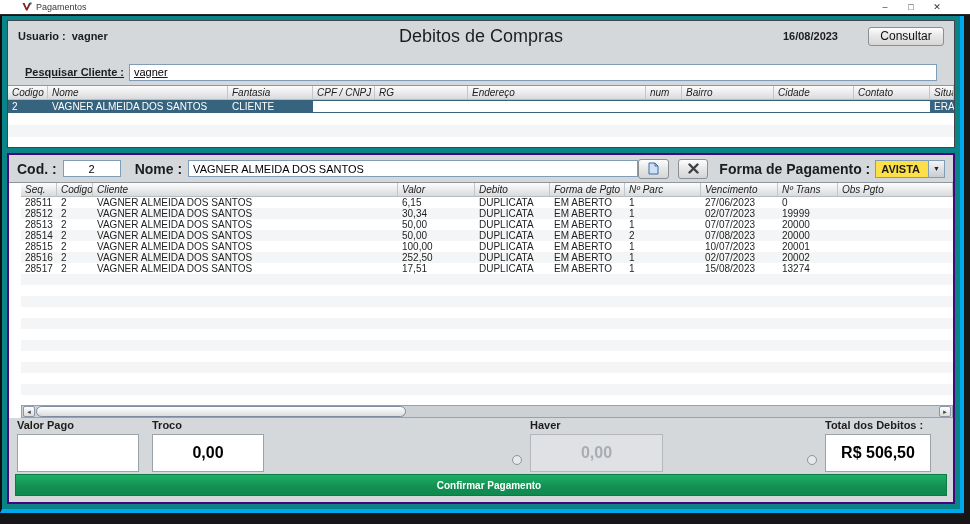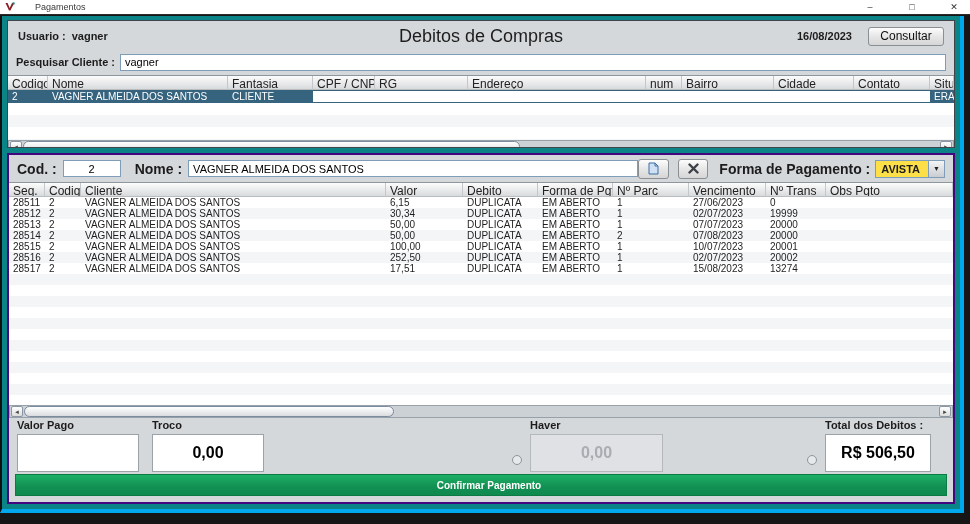--- a/index.html
+++ b/index.html
@@ -6,21 +6,21 @@
   html,body { width: 970px; height: 524px; overflow: hidden; }
   body {
     background: #161616;
     font-family: "Liberation Sans", "DejaVu Sans", sans-serif;
     position: relative;
     color: #1c1c1c;
   }
   
   .titlebar {
     height: 15px; background: #ffffff; display: flex; align-items: center;
-    padding: 0 5px; gap: 20px; border-bottom: 1px solid #2a2a2a;
+    padding: 0 22px; gap: 4px; border-bottom: 1px solid #2a2a2a;
   }
   .titlebar .apptitle { font-size: 9px; color: #3a3a3a; }
   .titlebar .spacer { flex: 1; }
   .wc { width: 22px; text-align: center; font-size: 9px; color: #333; cursor: default; }
   
   .win {
     position: absolute; top: 16px; left: 0; width: 964px; height: 497px;
     background: #0a8486;
     border-left: 2px solid #101010;
     border-right: 4px solid #00a9ee;
@@ -33,43 +33,43 @@
     height: 128px; background: #d5d8db; border: 1px solid #3f454b;
     padding-top: 3px; overflow: hidden; flex: none;
   }
   .row1 { position: relative; height: 24px; display: flex; align-items: center; padding: 0 10px; }
   .user-label, .user-value { font-weight: bold; font-size: 11px; }
   .user-value { margin-left: 6px; }
   .page-title {
     position: absolute; left: 0; right: 0; text-align: center;
     font-size: 18px; color: #1d1d1d; pointer-events: none;
   }
-  .hdr-right { margin-left: auto; display: flex; align-items: center; gap: 16px; z-index: 1; }
+  .hdr-right { margin-left: auto; display: flex; align-items: center; gap: 30px; z-index: 1; }
   .date { font-size: 11px; font-weight: bold; }
   .btn {
     background: linear-gradient(#fdfdfd,#e8e8e8 45%,#d6d6d6);
     border: 1px solid #8a8f94; border-radius: 3px;
     font-size: 12px; color: #111; text-align: center;
   }
   .consultar { width: 76px; height: 19px; line-height: 17px; }
-  .row2 { height: 20px; display: flex; align-items: center; padding: 0 8px; margin-top: 4px; }
+  .row2 { height: 20px; display: flex; align-items: center; padding: 0 17px; margin-top: 14px; text-decoration: underline; }
   .row2 .lbl { font-weight: bold; font-size: 11px; width: 104px; flex: none; }
   input.txt {
     border: 1px solid #7f9db9; background: #fff; height: 17px;
     font-family: "Liberation Sans", sans-serif; font-size: 11px; padding: 0 4px; outline: none;
   }
   .row2 input.txt { flex: 1; }
   
   .ctable { margin-top: 3px; background: #fff; border-top: 1px solid #8f969c; }
   .thead { display: flex; height: 14px; }
   .th {
     background: linear-gradient(#fcfcfc,#e9eaeb 55%,#d8dadc);
     border-right: 1px solid #c3c7ca; border-bottom: 1px solid #b9bdc0;
-    font-size: 12px; color: #222; padding: 1px 0 0 4px;
-    white-space: nowrap; overflow: hidden; flex: none;
+    font-size: 10px; color: #222; padding: 1px 0 0 4px;
+    white-space: nowrap; overflow: hidden; flex: none; font-style: italic;
   }
   .trow { display: flex; height: 13px; font-size: 10px; line-height: 13px; }
   .td { padding-left: 4px; white-space: nowrap; overflow: hidden; flex: none; }
   
   .k0{width:40px}.k1{width:180px}.k2{width:85px}.k3{width:62px}.k4{width:93px}
   .k5{width:178px}.k6{width:36px}.k7{width:92px}.k8{width:80px}.k9{width:76px}
   .k10{flex:1 !important; min-width:18px}
   .sel-dark { background: #36647f; color: #fff; }
   .sel-mid  { background: #fff; border-top: 1px solid #36647f; border-bottom: 1px solid #36647f; }
   .cbody { height: 37px; background: repeating-linear-gradient(to bottom,#fff 0 12px,#f3f5f6 12px 24px); }
@@ -94,21 +94,21 @@
   .nome-input { width: 504px; margin-left: 6px; }
   .tool-btn { width: 34px; height: 20px; display: flex; align-items: center; justify-content: center; }
   .doc-btn { margin-left: auto; }
   .x-btn { margin-left: 9px; }
   .pay-lbl { margin-left: 11px; }
   .combo { display: flex; width: 78px; height: 18px; border: 1px solid #7f9db9; background: #fde047; margin-left: 5px; }
   .combo .val { flex: 1; font-size: 11px; font-weight: bold; padding: 2px 0 0 5px; white-space: nowrap; }
   .combo .arrow { width: 16px; background: linear-gradient(#f4f4f4,#c9cdd2); border-left: 1px solid #7f9db9;
     font-size: 7px; color: #222; text-align: center; line-height: 16px; }
   
-  .dtable { flex: 1; display: flex; flex-direction: column; background: #fff; border-top: 1px solid #8f969c; overflow: hidden; }
+  .dtable { flex: 1; display: flex; flex-direction: column; background: #fff; border-top: 1px solid #8f969c; overflow: hidden; padding-left: 12px; }
   .c0{width:36px}.c1{width:36px}.c2{width:305px}.c3{width:77px}.c4{width:75px}
   .c5{width:75px}.c6{width:76px}.c7{width:77px}.c8{width:60px}.c9{flex:1 !important; min-width:40px}
   .dbody { flex: 1; background: repeating-linear-gradient(to bottom,#fff 0 11px,#f3f5f6 11px 22px); overflow: hidden; }
   .drow { display: flex; height: 11px; font-size: 10px; line-height: 11px; color: #1e1e1e; }
   
   .pay-row { height: 54px; display: flex; align-items: flex-end; padding: 4px 8px 0 8px; flex: none; }
   .pgroup { display: flex; flex-direction: column; }
   .pgroup .plbl { font-weight: bold; font-size: 11px; height: 15px; }
   .pfield {
     height: 38px; border: 1px solid #9ba2a8; background: #fff;

